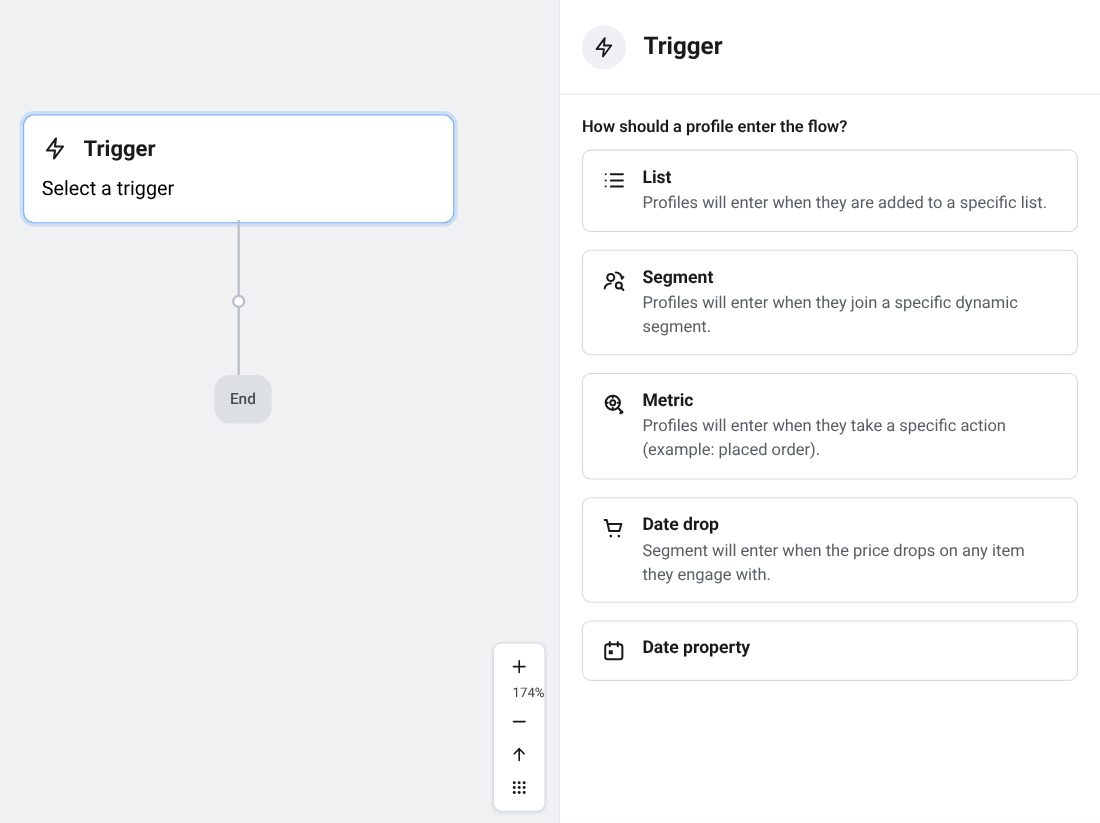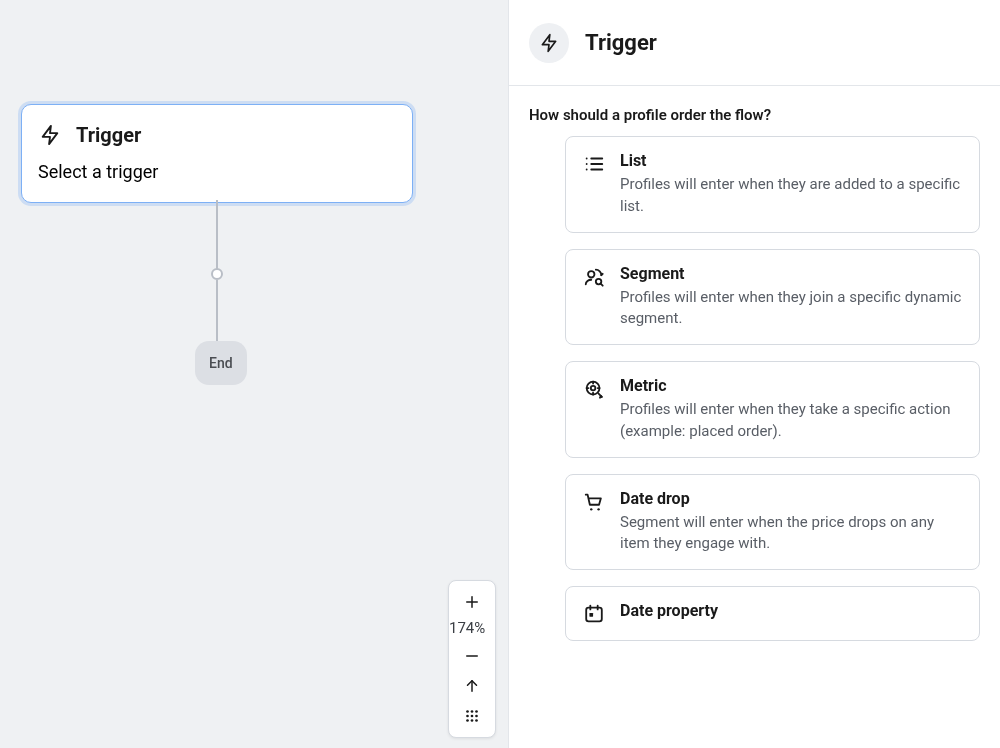--- a/index.html
+++ b/index.html
@@ -111,24 +111,24 @@
     .zoom-toolbar .tb-btn {
       width: 100%;
       height: 30px;
       display: flex;
       align-items: center;
       justify-content: center;
       cursor: pointer;
       color: #2c2c2c;
     }
     .zoom-toolbar .tb-label {
-      font-size: 15px;
+      font-size: 12px;
       color: #3b3f45;
       padding: 2px 0 4px 0;
-      text-align: left;
+      text-align: right;
       width: 100%;
     }
 
     
     .side-panel {
       position: absolute;
       left: 508px;
       top: 0;
       width: 492px;
       height: 748px;
@@ -167,21 +167,20 @@
     .option-card {
       border: 1px solid #d6dae0;
       border-radius: 8px;
       padding: 14px 16px;
       display: flex;
       gap: 14px;
       align-items: flex-start;
       margin-bottom: 16px;
       background: #ffffff;
       cursor: pointer;
-      margin-left: 36px;
     }
     .option-icon {
       width: 24px; height: 24px;
       flex: 0 0 24px;
       display: inline-flex; align-items: center; justify-content: center;
       color: #1a1a1a;
       margin-top: 1px;
     }
     .option-text { flex: 1; }
     .option-title {
@@ -263,21 +262,21 @@
   <div class="panel-header">
     <span class="icon-circle">
       <svg viewBox="0 0 24 24" width="20" height="20" fill="none" stroke="#1a1a1a" stroke-width="2" stroke-linecap="round" stroke-linejoin="round">
         <polygon points="13 2 4 14 12 14 11 22 20 10 12 10 13 2"></polygon>
       </svg>
     </span>
     <span class="panel-header-title">Trigger</span>
   </div>
 
   <div class="panel-body">
-    <div class="panel-question">How should a profile order the flow?</div>
+    <div class="panel-question">How should a profile enter the flow?</div>
 
     <div class="option-card">
       <span class="option-icon">
         <svg viewBox="0 0 24 24" width="22" height="22" fill="none" stroke="#1a1a1a" stroke-width="2" stroke-linecap="round">
           <circle cx="4" cy="6" r="1" fill="#1a1a1a" stroke="none"></circle>
             <line x1="9" y1="6" x2="21" y2="6"></line>
           <circle cx="4" cy="12" r="1" fill="#1a1a1a" stroke="none"></circle>
             <line x1="9" y1="12" x2="21" y2="12"></line>
           <circle cx="4" cy="18" r="1" fill="#1a1a1a" stroke="none"></circle>
             <line x1="9" y1="18" x2="21" y2="18"></line>

